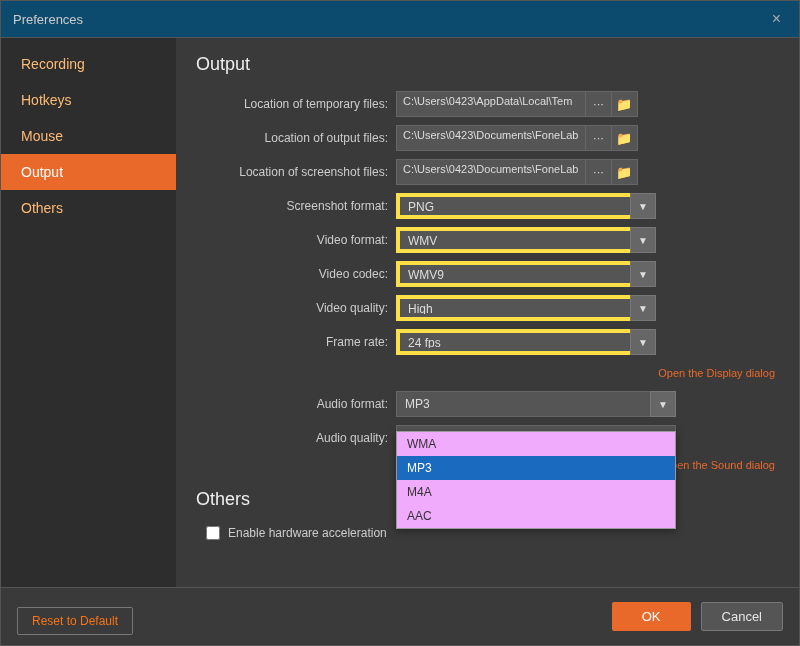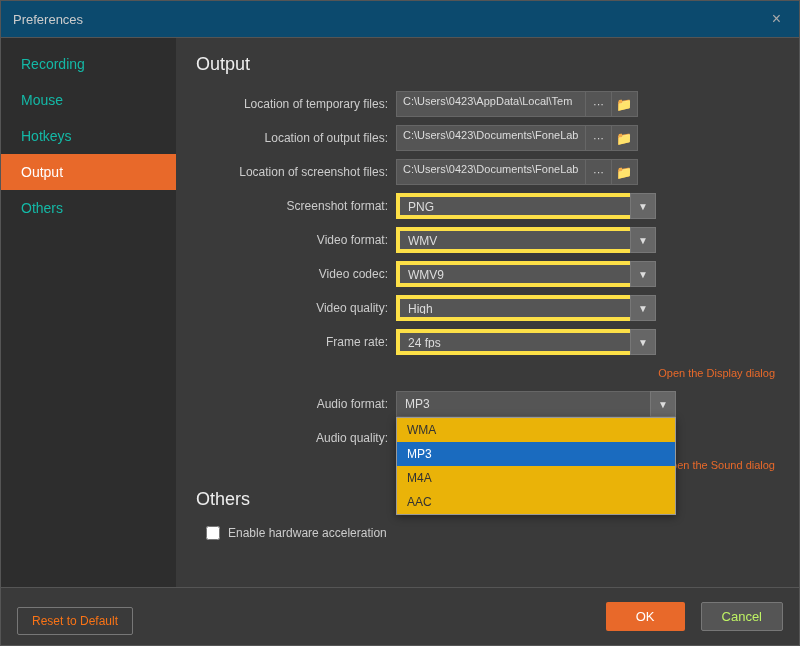--- a/index.html
+++ b/index.html
@@ -56,21 +56,21 @@
 
     .sidebar {
       width: 175px;
       background: #2d2d2d;
       padding-top: 8px;
       flex-shrink: 0;
     }
 
     .sidebar-item {
       padding: 10px 20px;
-      color: #14b8a6;
+      color: #fdba74;
       font-size: 14px;
       cursor: pointer;
     }
     .sidebar-item.active {
       background: #e8692a;
       color: #fff;
     }
 
     .main {
       flex: 1;
@@ -198,24 +198,24 @@
     }
 
     .audio-format-row {
       display: flex;
       align-items: center;
       margin-bottom: 0;
     }
 
     .dropdown-overlay {
       position: absolute;
-      top: 26px;
+      top: 40px;
       left: 0;
       width: 280px;
-      background: #eab308;
+      background: #f0abfc;
       border: 1px solid #999;
       z-index: 100;
       box-shadow: 0 2px 8px rgba(0,0,0,0.4);
     }
 
     .dropdown-item {
       padding: 5px 10px;
       font-size: 12px;
       color: #333;
       cursor: pointer;
@@ -269,37 +269,37 @@
       color: #f97316;
       font-size: 12px;
       padding: 6px 14px;
       cursor: pointer;
       border-radius: 2px;
       margin-top: 9px;
     }
 
     .footer-right {
       display: flex;
-      gap: 16px;
+      gap: 10px;
     }
 
     .ok-btn {
       background: #e8692a;
       border: none;
       color: #fff;
       font-size: 13px;
       padding: 6px 30px;
       cursor: pointer;
       border-radius: 2px;
     }
 
     .cancel-btn {
       background: #555;
       border: 1px solid #777;
-      color: #bef264;
+      color: #e5e5e5;
       font-size: 13px;
       padding: 6px 20px;
       cursor: pointer;
       border-radius: 2px;
     }
 
     .audio-quality-row {
       display: flex;
       align-items: center;
       margin-top: 8px;
@@ -313,22 +313,22 @@
 
   <div class="title-bar">
     <span class="title-bar-text">Preferences</span>
     <button class="close-btn">×</button>
   </div>
 
   <div class="body">
 
     <div class="sidebar">
       <div class="sidebar-item">Recording</div>
+      <div class="sidebar-item">Hotkeys</div>
       <div class="sidebar-item">Mouse</div>
-      <div class="sidebar-item">Hotkeys</div>
       <div class="sidebar-item active">Output</div>
       <div class="sidebar-item">Others</div>
     </div>
 
     <div class="main">
 
       <div class="section-title">Output</div>
 
       <div class="form-row">
         <span class="form-label">Location of temporary files:</span>

